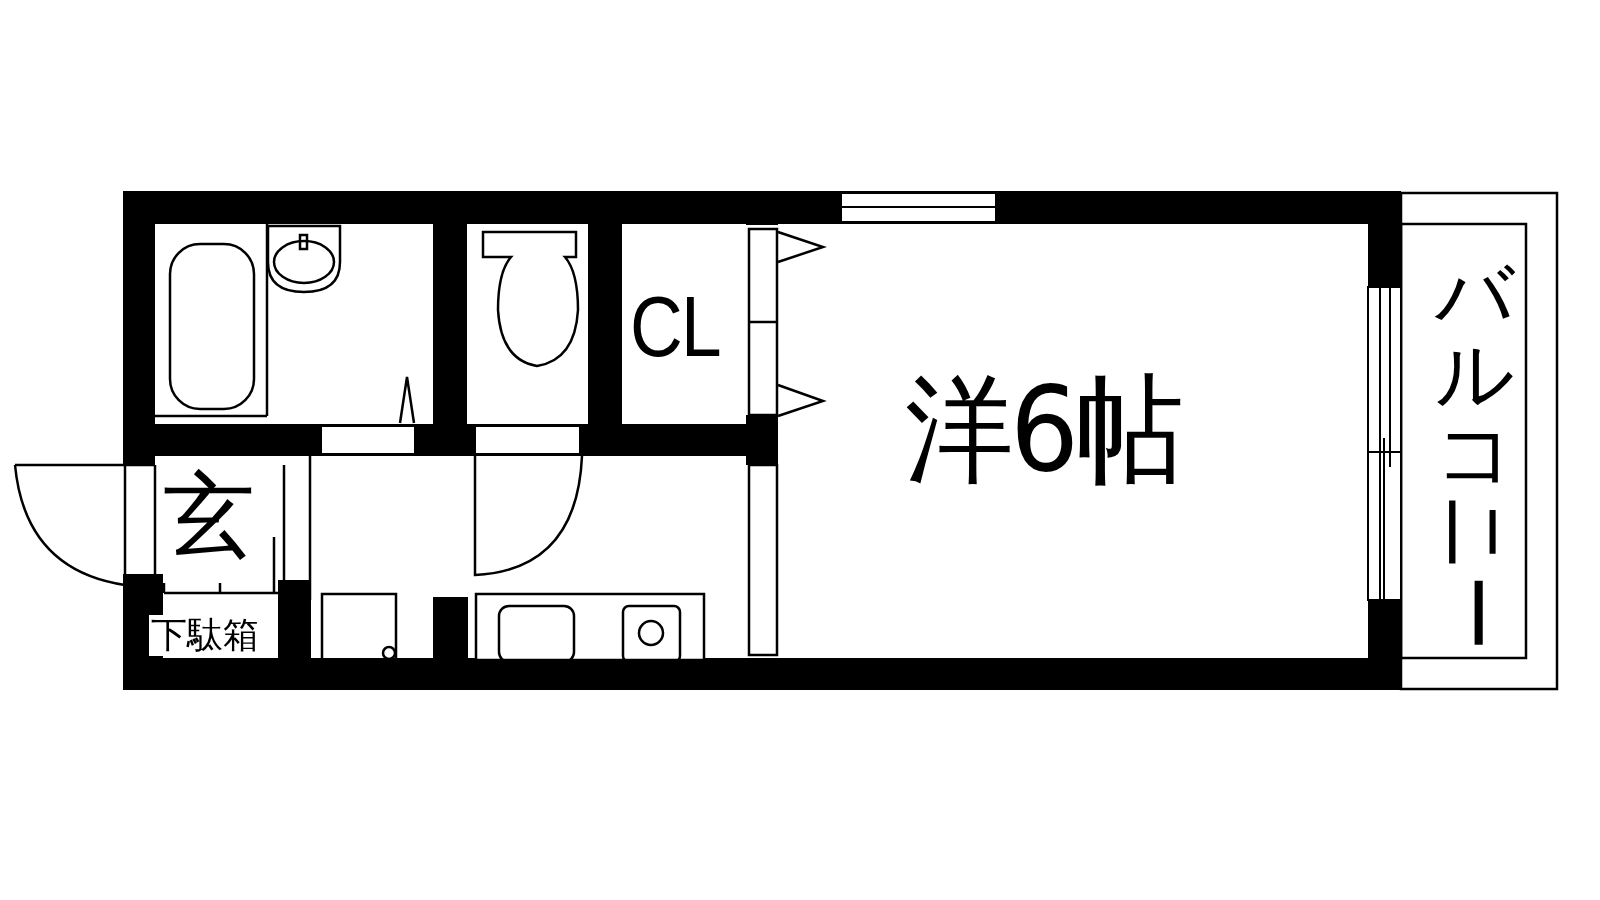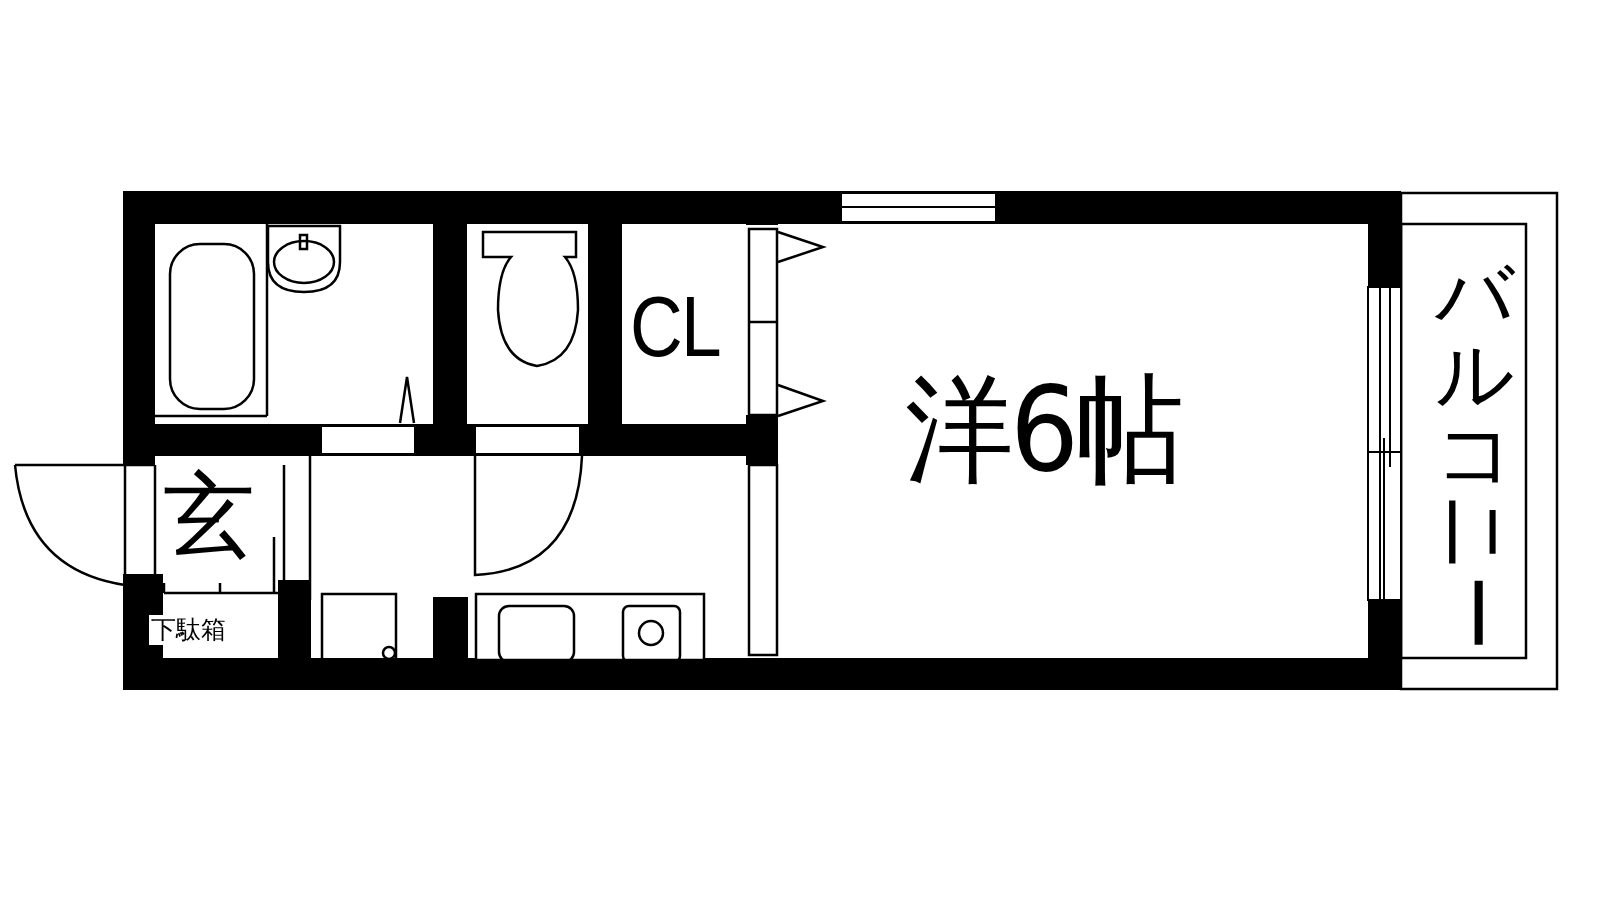--- a/index.html
+++ b/index.html
@@ -3,21 +3,21 @@
 <meta charset="utf-8">
 <style>
   html, body { margin: 0; padding: 0; background: #ffffff; }
   body { width: 1600px; height: 900px; overflow: hidden; position: relative;
          font-family: "DejaVu Sans", sans-serif; }
   #plan { position: absolute; left: 0; top: 0; width: 1600px; height: 900px; }
   .lbl { position: absolute; color: #000; line-height: 1; white-space: nowrap; }
   .room-main { left: 905px; top: 370px; font-size: 118px; font-family: "DejaVu Sans", sans-serif; letter-spacing: -4px; transform: scaleX(0.92); transform-origin: left top; }
   .room-cl { left: 630px; top: 283px; font-size: 86px; font-family: "Liberation Sans", sans-serif; transform: scaleX(0.85); transform-origin: left top; letter-spacing: -2px; }
   .room-genkan { left: 163px; top: 470px; font-size: 92px; }
-  .room-shoe { left: 149px; top: 615px; font-size: 25px; background: #fff; padding: 2px 2px 3px 2px; letter-spacing: 0px; }
+  .room-shoe { left: 149px; top: 615px; font-size: 36px; background: #fff; padding: 2px 2px 3px 2px; letter-spacing: 0px; }
   .room-balcony { left: 1432px; top: 255px; font-size: 78px; width: 86px; text-align: center; line-height: 1.02; }
   .room-balcony span { display: block; }
 </style>
 </head>
 <body>
 
 <svg id="plan" viewBox="0 0 1600 900" xmlns="http://www.w3.org/2000/svg">
   <g fill="#000">
 
     <rect x="123" y="191" width="1278" height="33"></rect>

